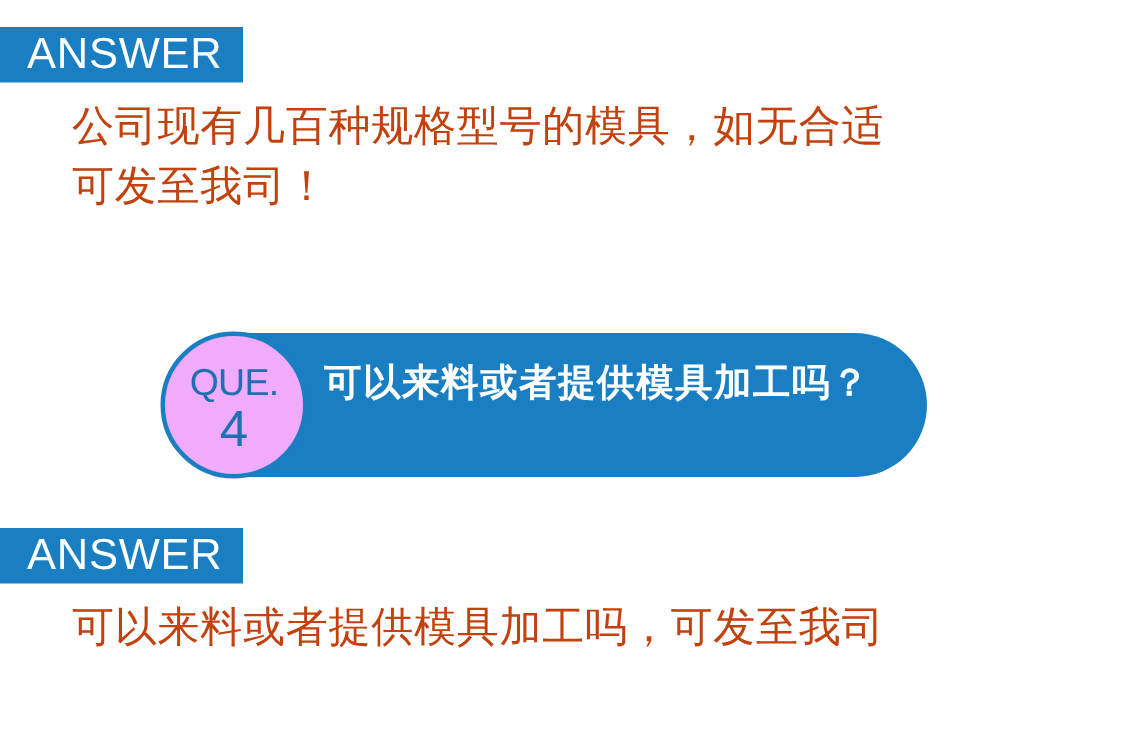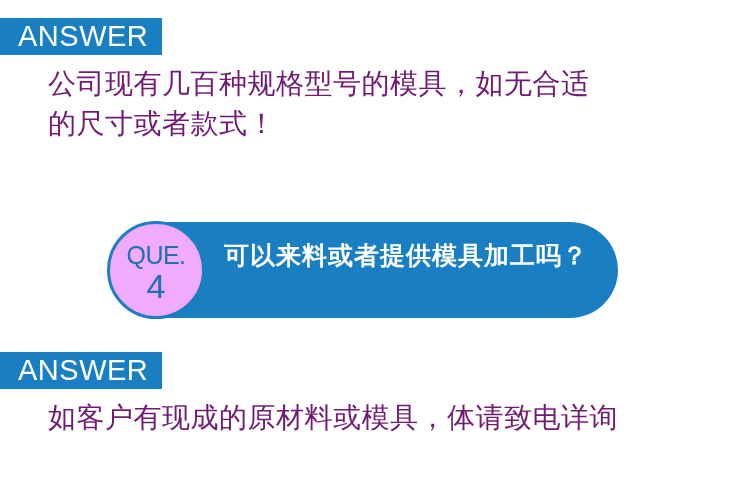--- a/index.html
+++ b/index.html
@@ -37,21 +37,21 @@
     white-space: nowrap;
     font-weight: 400;
   }
   .answer-badge-1 { top: 18px; }
   .answer-badge-2 { top: 352px; }
 
   
   .answer-body {
     position: absolute;
     left: 48px;
-    color: #701a75;
+    color: #c2410c;
     font-size: 28px;
     line-height: 40px;
     letter-spacing: 0.5px;
     width: 660px;
     font-weight: 400;
   }
   .answer-body-1 { top: 64px; }
   .answer-body-2 { top: 398px; }
   .answer-body p {
     margin: 0;
@@ -107,56 +107,55 @@
     top: 18px;
     width: 380px;
   }
   .question-cn {
     color: #ffffff;
     font-size: 25px;
     line-height: 30px;
     font-weight: bold;
     letter-spacing: 1px;
     white-space: nowrap;
-    text-align: center;
   }
   .question-en {
     color: #c9dff0;
     font-size: 9px;
     line-height: 14px;
     letter-spacing: 0.4px;
     font-weight: bold;
     margin-top: 6px;
     white-space: nowrap;
   }
 </style>
 </head>
 <body>
 
 <div class="faq-page">
 
   <div class="answer-badge answer-badge-1">ANSWER</div>
 
   <div class="answer-body answer-body-1">
     <p>公司现有几百种规格型号的模具，如无合适</p>
-    <p>的尺寸或者款式！</p>
+    <p>可发至我司！</p>
   </div>
 
   <div class="question-pill">
 
     <div class="que-circle">
       <div class="que-label">QUE.</div>
       <div class="que-number">4</div>
     </div>
 
     <div class="question-text-block">
       <div class="question-cn">可以来料或者提供模具加工吗？</div>
     </div>
 
   </div>
 
   <div class="answer-badge answer-badge-2">ANSWER</div>
 
   <div class="answer-body answer-body-2">
-    <p>如客户有现成的原材料或模具，体请致电详询</p>
+    <p>可以来料或者提供模具加工吗，可发至我司</p>
   </div>
 
 </div>
 
 </body></html>

